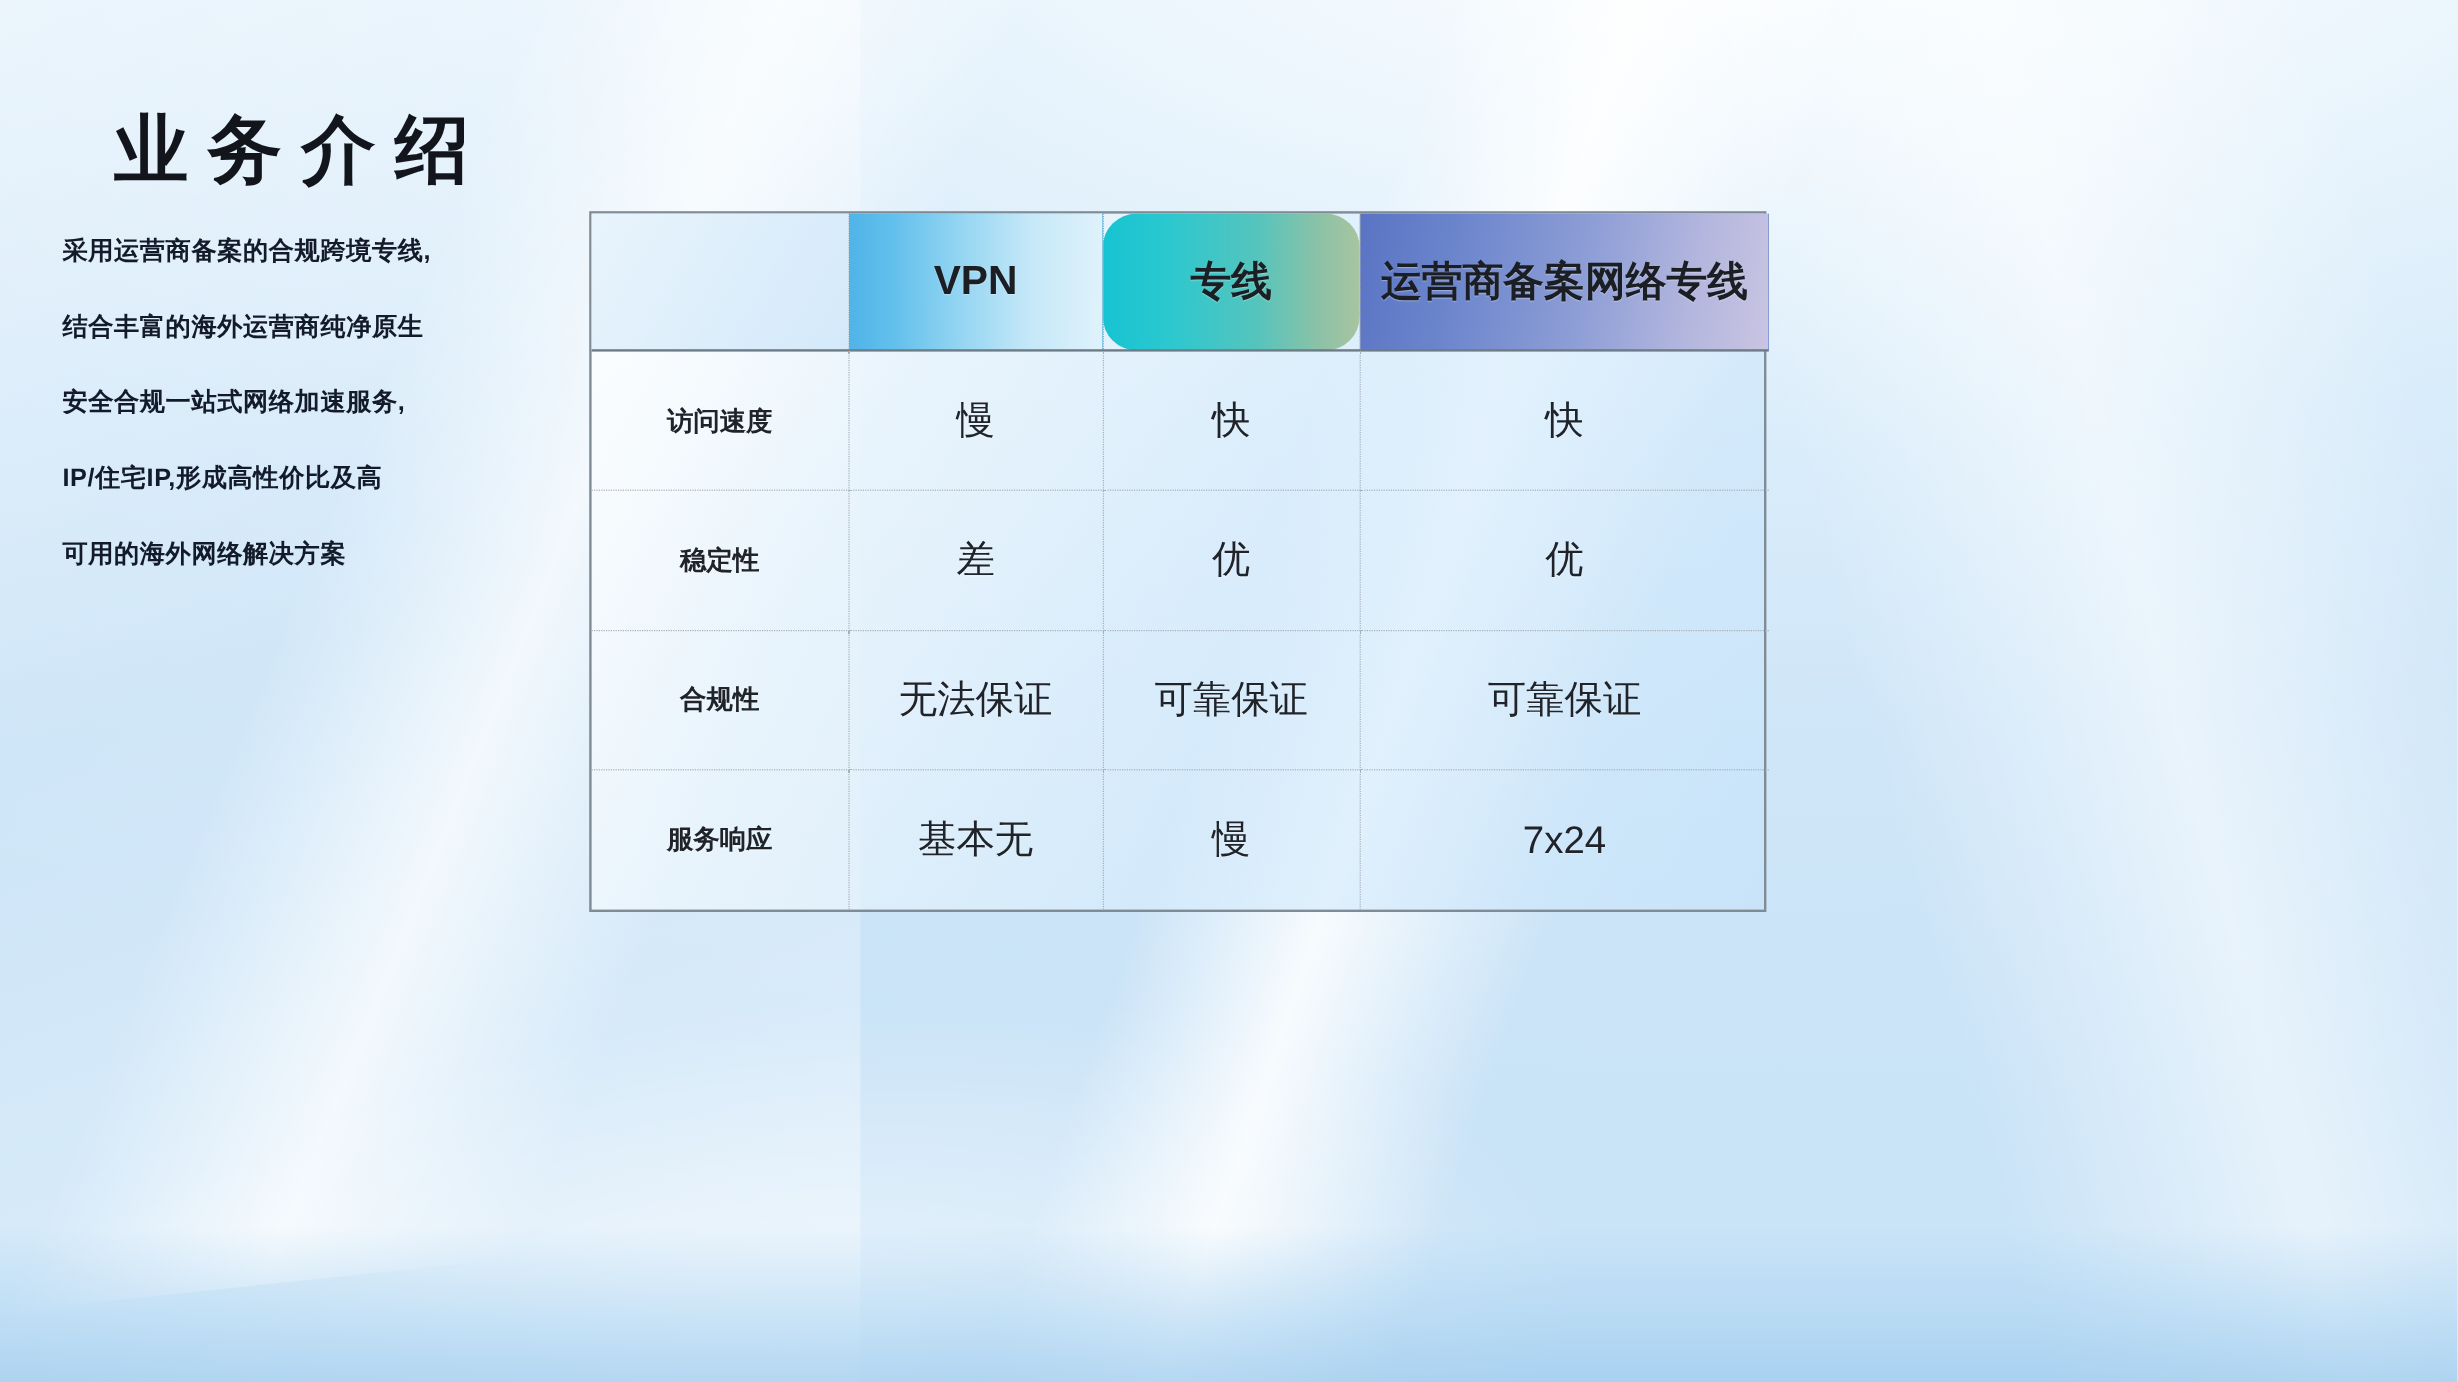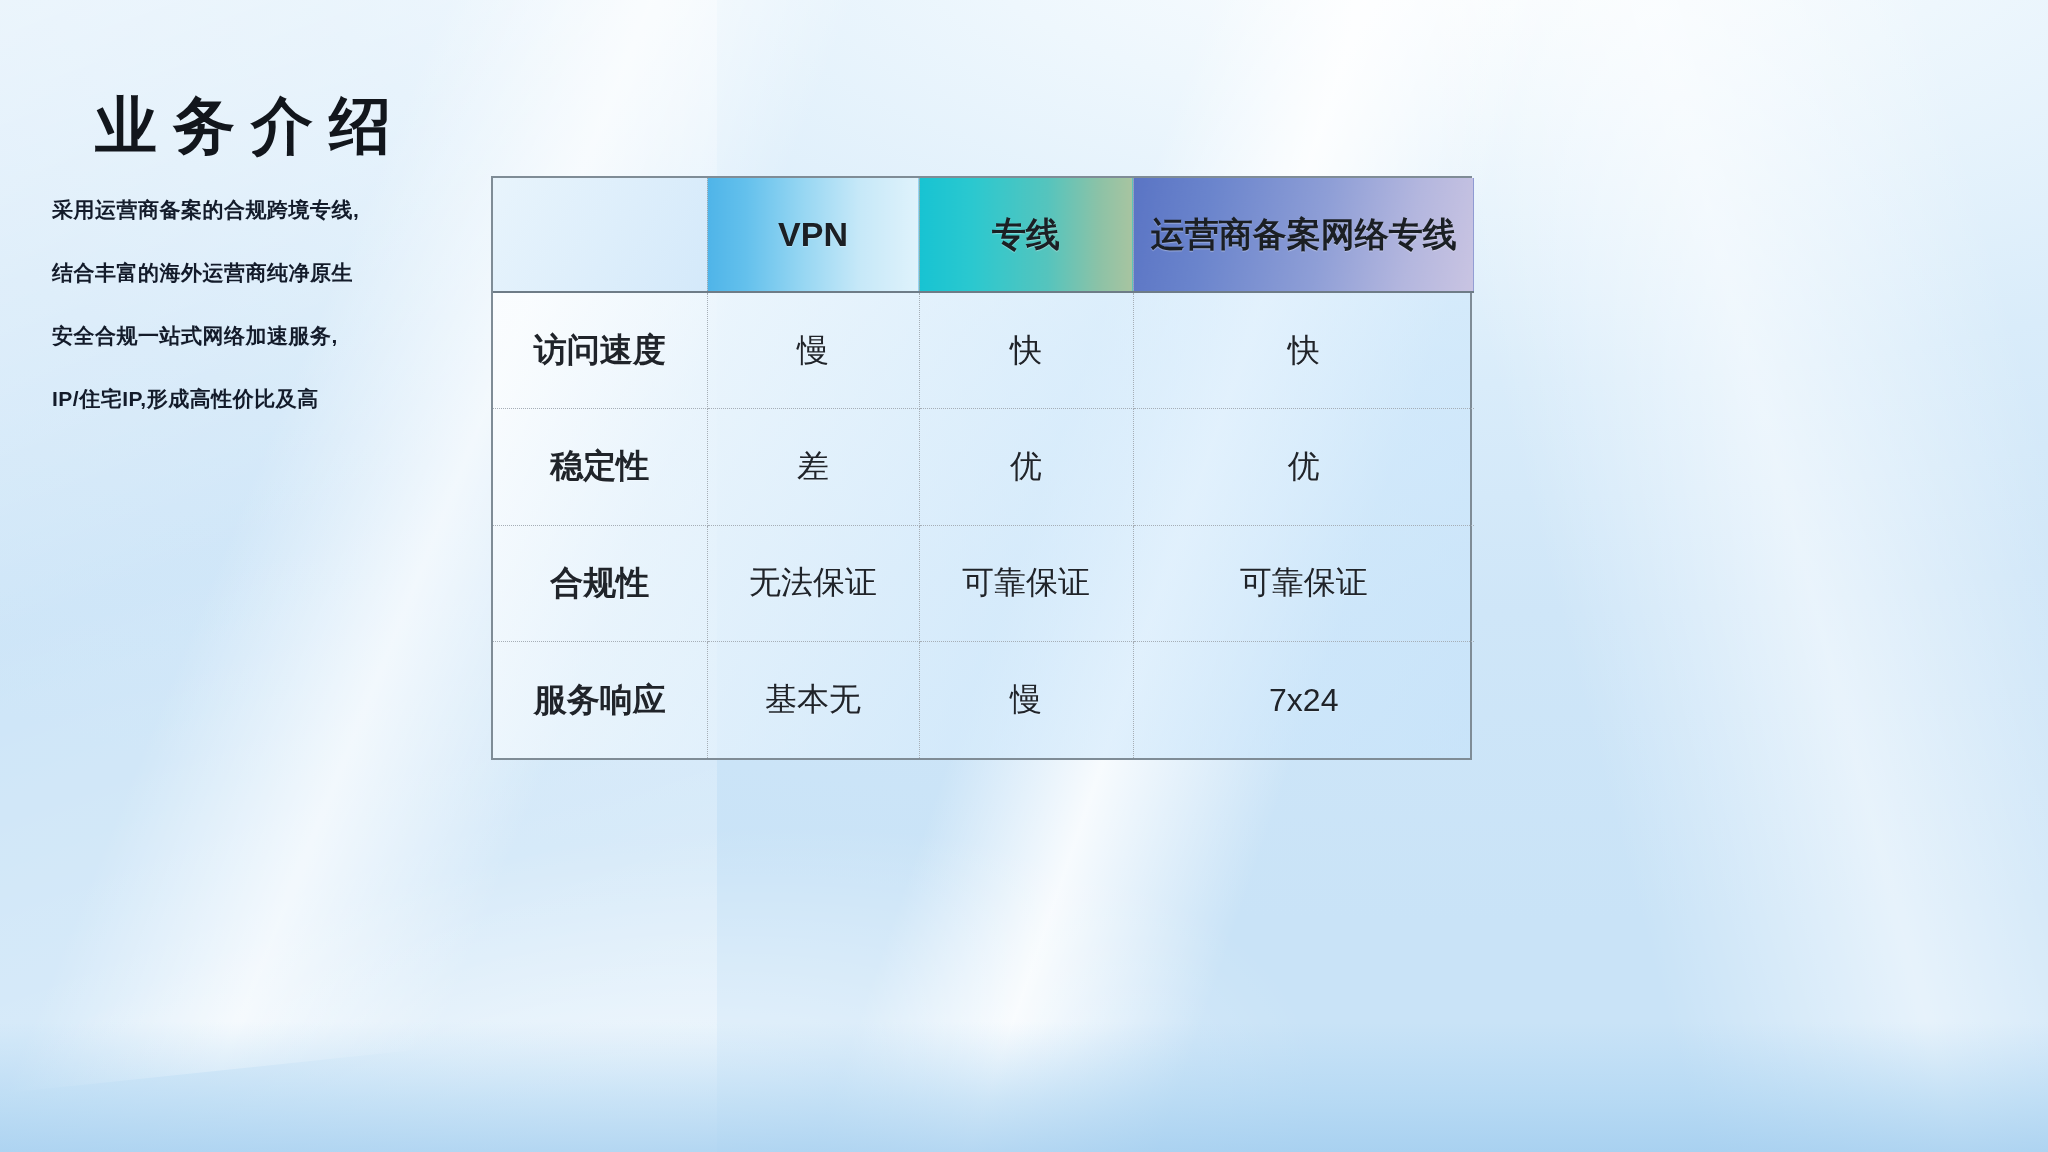--- a/index.html
+++ b/index.html
@@ -87,58 +87,60 @@
   }
   thead th:last-child{border-right:none;}
   th.h-blank{
     background:linear-gradient(120deg,#e8f4fc 0%,#ddeefb 55%,#d4e9fa 100%);
   }
   th.h-vpn{
     background:linear-gradient(90deg,#4fb4e8 0%,#63c0ec 18%,#96d6f2 45%,#c6e8f8 72%,#dff2fb 100%);
   }
   th.h-line{
     background:linear-gradient(90deg,#17c3d2 0%,#2bc8cf 25%,#55c4bd 60%,#8dc2a6 85%,#a8c4a0 100%);
+    border-radius:28px;
   }
   th.h-filed{
     background:linear-gradient(100deg,#5a74c4 0%,#6a84cc 22%,#8e9ed6 55%,#b3b6de 80%,#c9c4e2 100%);
   }
 
   tbody tr{height:94px;}
   tbody td{
     padding:0;margin:0;
     border-right:1px dotted #a6aeb6;
     border-bottom:1px dotted #a6aeb6;
     font-size:32px;color:#20242a;
     text-align:center;vertical-align:middle;
     text-shadow:0 1px 1px rgba(255,255,255,.30);
   }
   tbody td:last-child{border-right:none;}
   tbody tr:last-child td{border-bottom:none;margin-left:28px;}
   tbody td.cell-label{
-    font-weight:bold;font-size:33px;
+    font-weight:bold;font-size:22px;
   }
 </style>
 </head>
 <body>
 
 <div id="bg-base"></div>
 <div id="bg-left-wash"></div>
 <div id="bg-streak-a"></div>
 <div id="bg-streak-b"></div>
 <div id="bg-streak-c"></div>
 <div id="bg-glow-bottom"></div>
 <div id="bg-bottom-band"></div>
 
 <h1 id="page-title">业务介绍</h1>
 
 <div id="intro-paragraph">
   <div class="intro-line">采用运营商备案的合规跨境专线,</div>
   <div class="intro-line">结合丰富的海外运营商纯净原生</div>
   <div class="intro-line">安全合规一站式网络加速服务,</div>
   <div class="intro-line">IP/住宅IP,形成高性价比及高</div>
+  <div class="intro-line">可用的海外网络解决方案</div>
 </div>
 
 <div id="compare-table-wrap">
   <table id="compare-table">
     <colgroup>
       <col class="c-label">
         <col class="c-vpn">
         <col class="c-line">
         <col class="c-filed">
     </colgroup>

